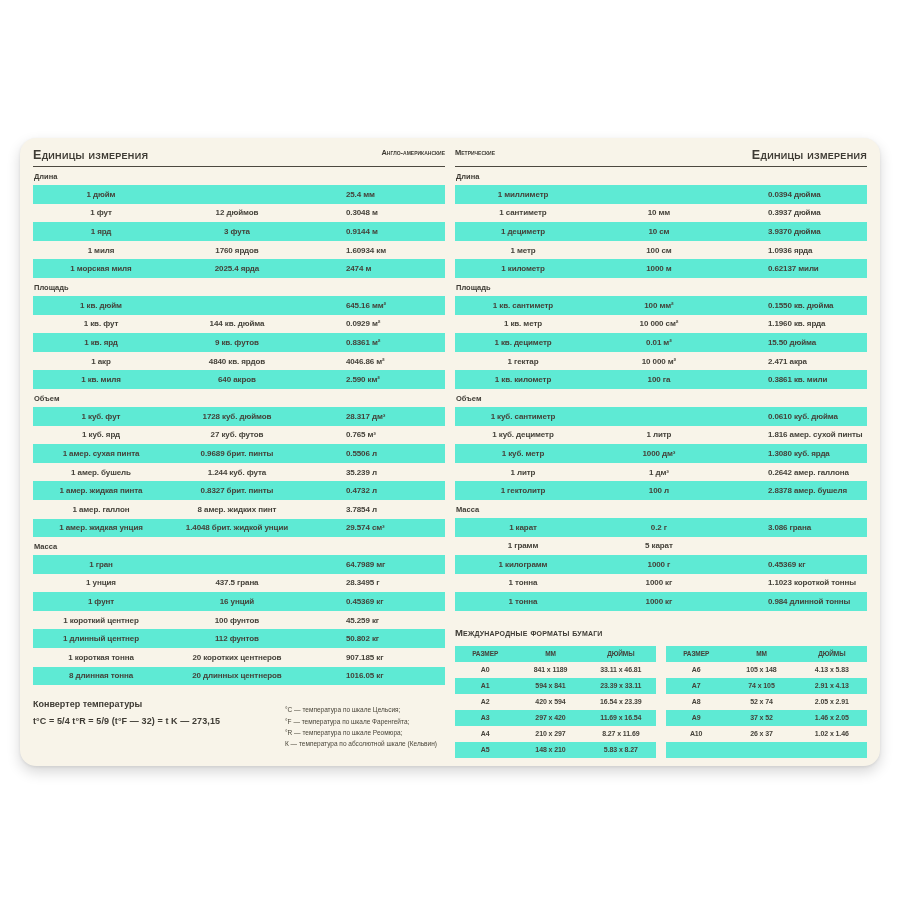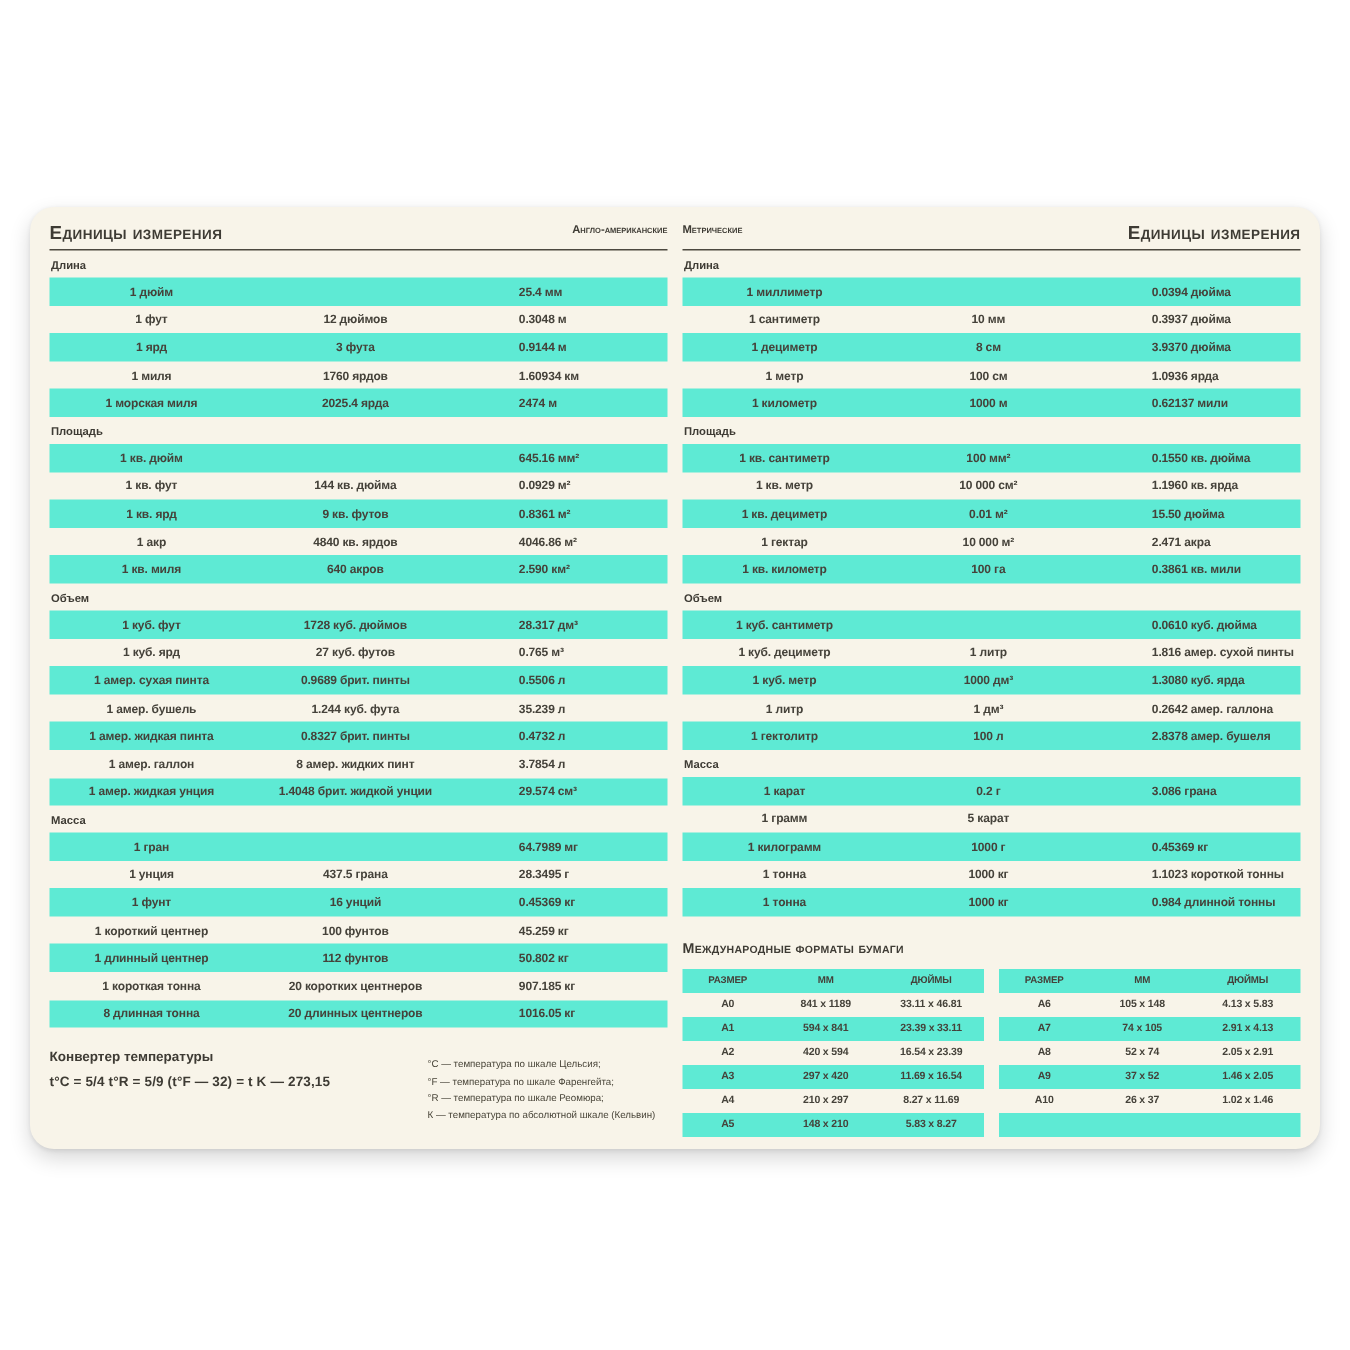--- a/index.html
+++ b/index.html
@@ -210,21 +210,21 @@
             <div class="t-cell c1"></div>
             <div class="t-cell c2">0.0394 дюйма</div>
           </div>
           <div class="t-row">
             <div class="t-cell c0">1 сантиметр</div>
             <div class="t-cell c1">10 мм</div>
             <div class="t-cell c2">0.3937 дюйма</div>
           </div>
           <div class="t-row shade">
             <div class="t-cell c0">1 дециметр</div>
-            <div class="t-cell c1">8 см</div>
+            <div class="t-cell c1">10 см</div>
             <div class="t-cell c2">3.9370 дюйма</div>
           </div>
           <div class="t-row">
             <div class="t-cell c0">1 метр</div>
             <div class="t-cell c1">100 см</div>
             <div class="t-cell c2">1.0936 ярда</div>
           </div>
           <div class="t-row shade">
             <div class="t-cell c0">1 километр</div>
             <div class="t-cell c1">1000 м</div>

